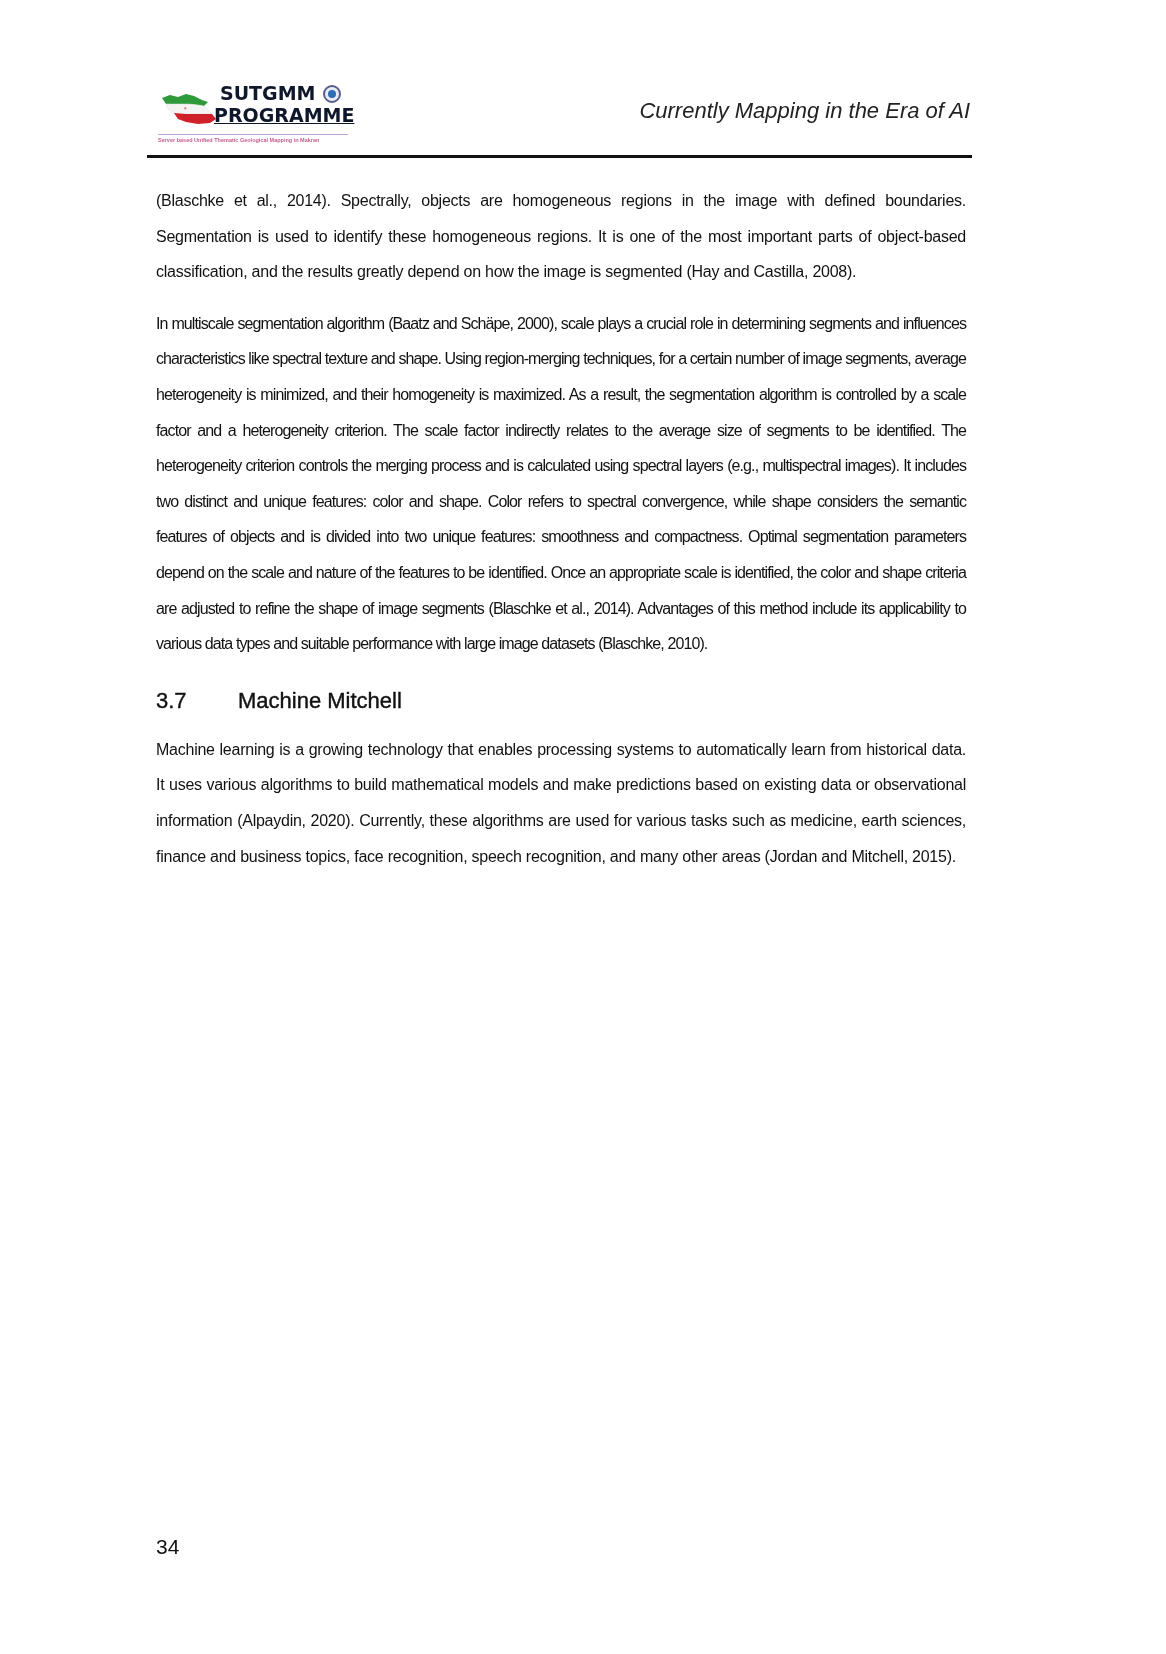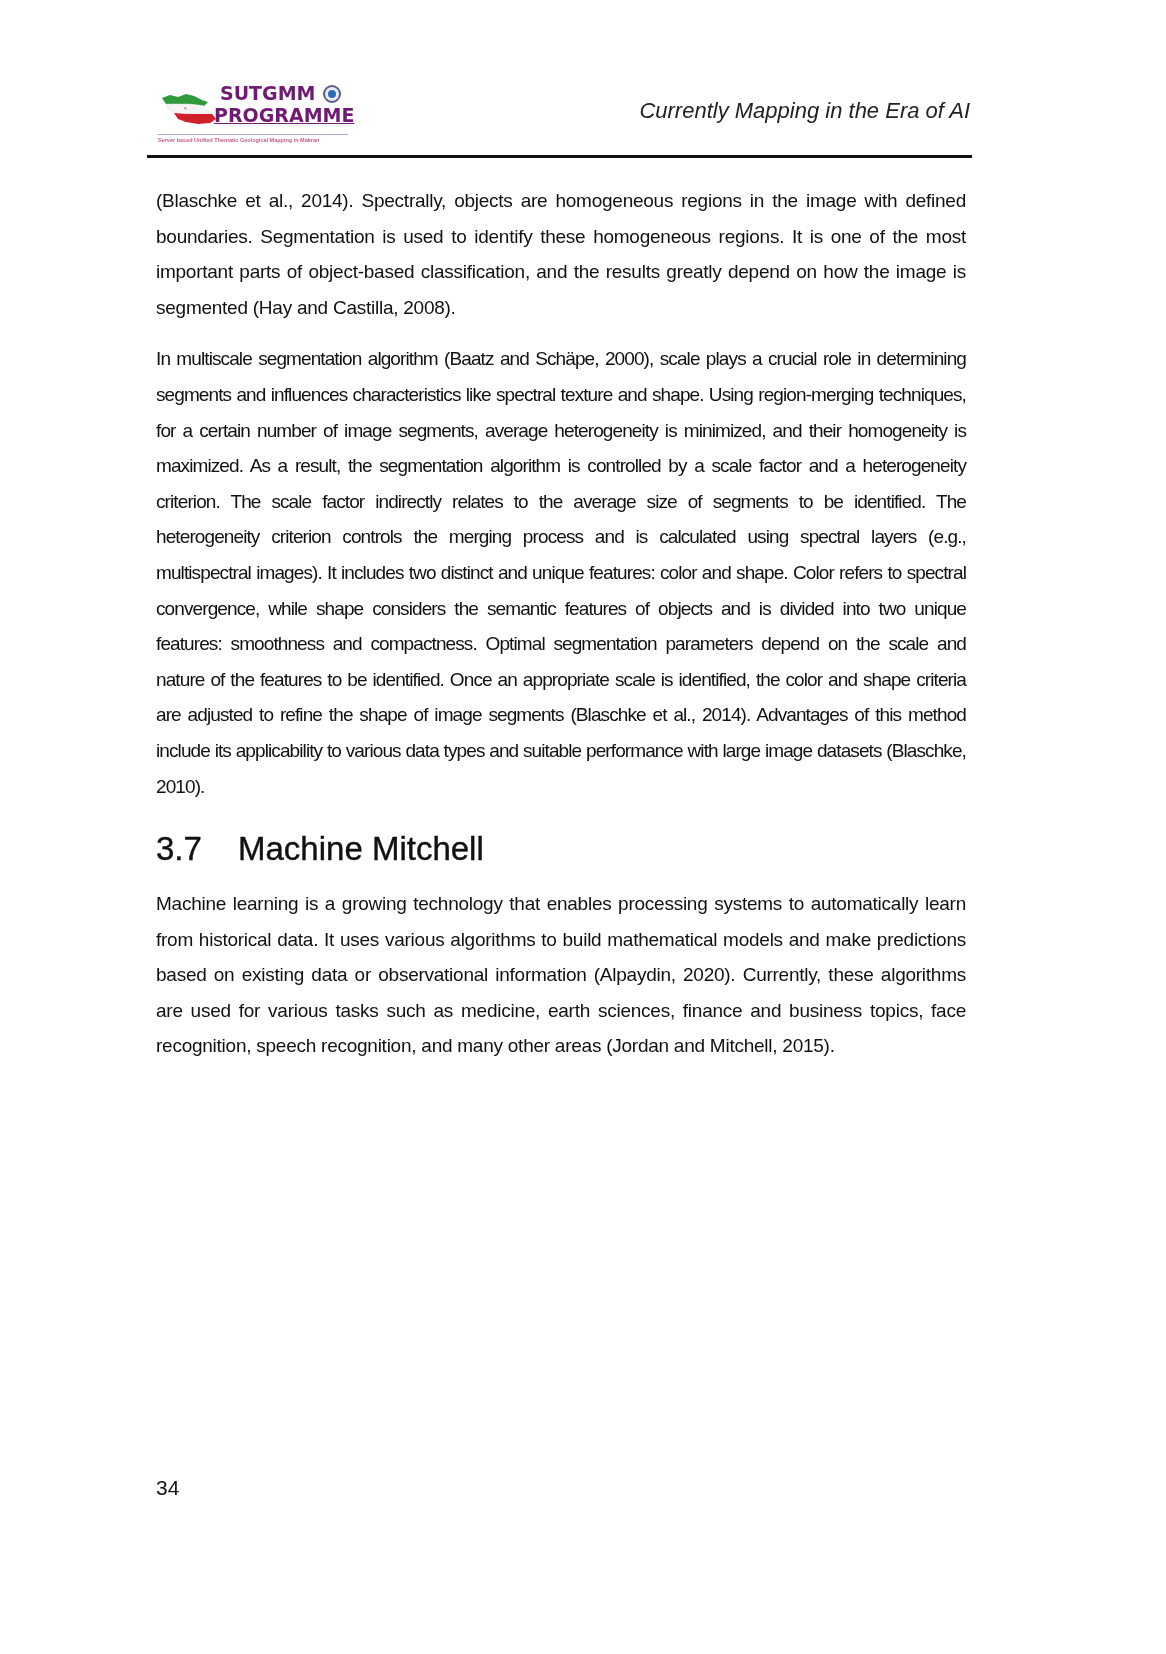--- a/index.html
+++ b/index.html
@@ -10,21 +10,21 @@
     .header {
       position: absolute; left: 150px; top: 82px; width: 820px; height: 80px;
     }
     .logo {
       position: absolute; left: 8px; top: 0; width: 200px; height: 72px;
     }
     .logo-map { position: absolute; left: 0; top: 10px; width: 60px; height: 38px; }
     .logo-title {
       position: absolute; left: 56px; top: 0; line-height: 22px;
       font-family: "DejaVu Sans", sans-serif; font-size: 19px; font-weight: bold;
-      color: #701a75; letter-spacing: 0px;
+      color: #0f172a; letter-spacing: 0px;
     }
     .logo-title .l1 { display: block; padding-left: 6px; }
     .logo-title .l2 { display: block; text-decoration: underline; }
     .logo-emblem {
       position: absolute; left: 165px; top: 3px; width: 18px; height: 18px;
       border-radius: 50%; border: 2px solid #5a5f8a; box-sizing: border-box;
       background: #e8ecf5;
     }
     .logo-emblem::after {
       content: ""; position: absolute; left: 3px; top: 3px; width: 8px; height: 8px;
@@ -43,32 +43,32 @@
       color: #222222;
     }
     .header-rule {
       position: absolute; left: 147px; top: 155px; width: 825px; height: 3px; background: #111111;
     }
     .content {
       position: absolute; left: 156px; top: 183px; width: 810px;
     }
     .para {
       margin: 0 0 16px 0; font-family: "Liberation Sans", sans-serif;
-      font-size: 19px; line-height: 35.6px; text-align: justify; color: #111111;
+      font-size: 16px; line-height: 35.6px; text-align: justify; color: #111111;
       letter-spacing: -0.25px;
     }
     .para.tight { letter-spacing: -0.9px; }
     .heading {
       margin: 26px 0 18px 0; font-family: "Liberation Sans", sans-serif;
-      font-size: 33px; font-weight: normal; color: #111111; display: flex;
+      font-size: 22px; font-weight: normal; color: #111111; display: flex;
       -webkit-text-stroke: 0.4px #111111;
     }
     .heading .num { width: 82px; }
     .page-number {
-      position: absolute; left: 156px; top: 1476px;
+      position: absolute; left: 156px; top: 1535px;
       font-family: "Liberation Sans", sans-serif; font-size: 21px; color: #111111;
     }
   </style>
 </head>
 <body>
 
 <div class="header">
   <div class="logo">
     <svg class="logo-map" viewBox="0 0 60 38">
       <path d="M4 6 L12 3 L20 5 L28 2 L36 4 L44 8 L50 10 L46 14 L40 13 L30 12 L18 12 L8 12 Z" fill="#2e9a3a"></path>

